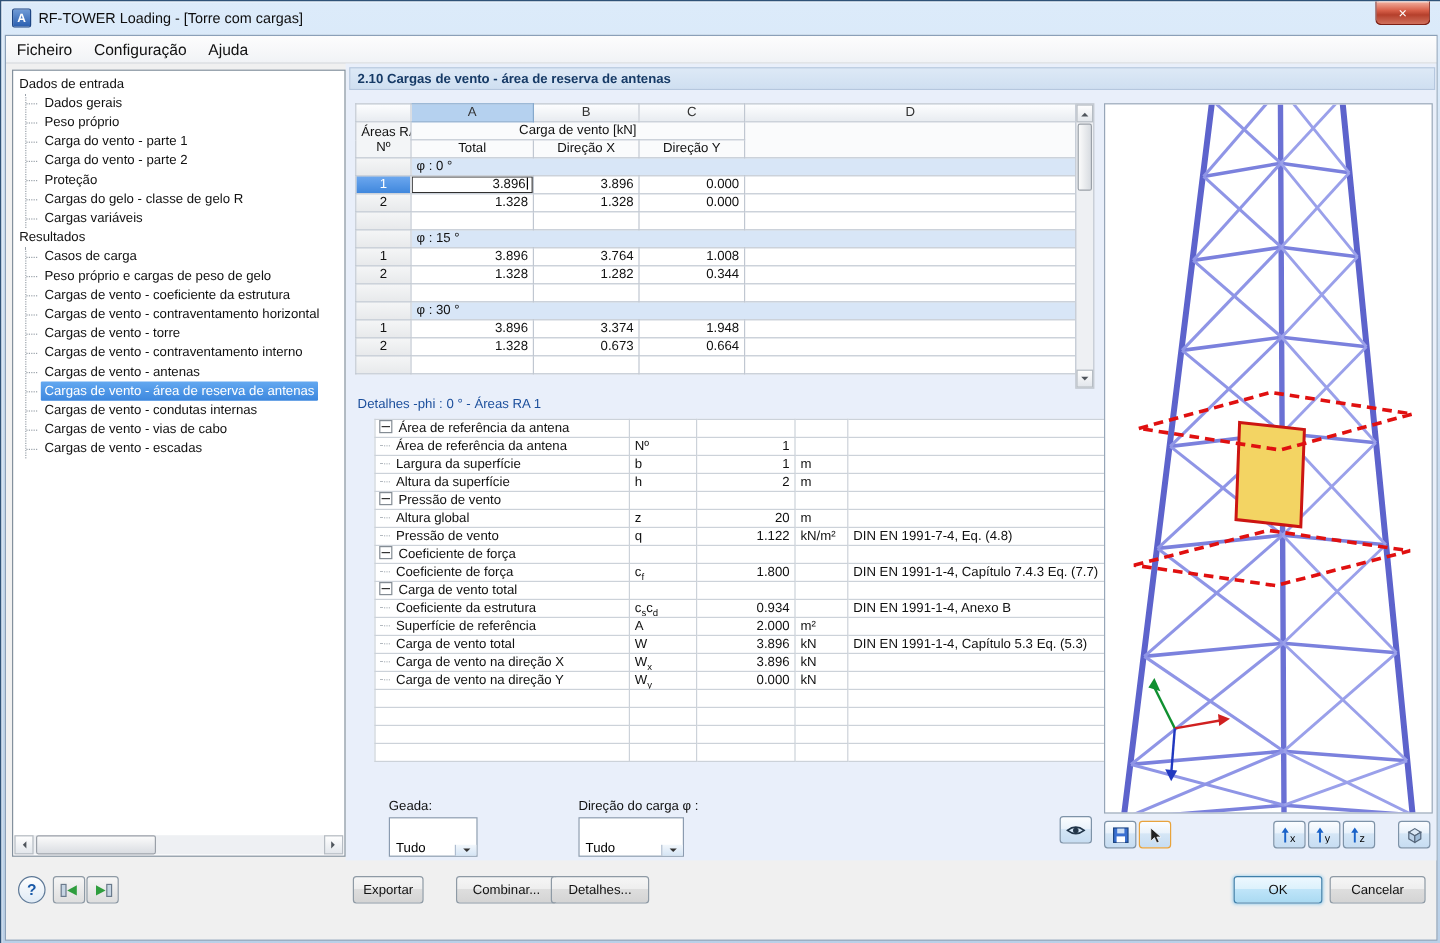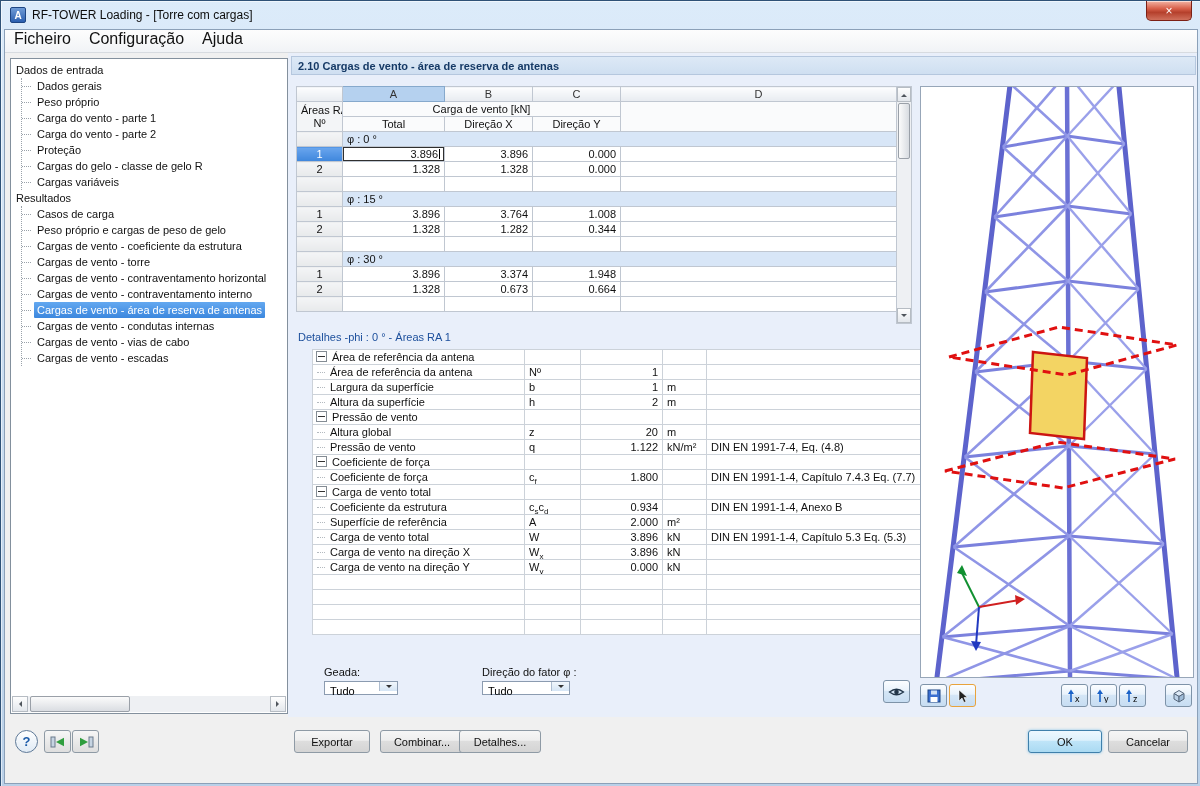--- a/index.html
+++ b/index.html
@@ -9,21 +9,21 @@
   
   .titlebar{position:absolute;left:0;top:0;right:0;height:28px;display:flex;align-items:center;padding-left:9px;font-size:12px;color:#0d0d0d;}
   .app-icon{width:16px;height:16px;margin-right:6px;background:linear-gradient(#6f9bd6,#2b5fb0);border:1px solid #1d4583;border-radius:2px;
             color:#fff;font-weight:bold;font-size:10px;line-height:15px;text-align:center;box-sizing:border-box;}
   .close-btn{position:absolute;top:0;right:9px;width:44px;height:19px;border:1px solid #7c2015;border-top:none;border-radius:0 0 5px 5px;
              background:linear-gradient(#f3b4a4,#d8604a 40%,#b5402c 60%,#d0705c);color:#fff;display:flex;align-items:center;justify-content:center;
              font-size:12px;box-shadow:inset 0 1px 0 rgba(255,255,255,.55);cursor:default;}
   
   .client{position:absolute;left:3px;right:3px;top:28px;bottom:3px;background:#f0f0f0;border:1px solid #8ba0b8;box-sizing:border-box;}
   .menubar{position:absolute;left:0;top:0;right:0;height:22px;background:linear-gradient(#fdfdfd,#f1f3f6);border-bottom:1px solid #d7dbe0;
-           display:flex;align-items:flex-end;font-size:16px;color:#111;}
+           display:flex;align-items:center;font-size:13px;color:#111;}
   .menu-item{padding:4px 9px;}
   .main-bg{position:absolute;left:283px;top:23px;width:909px;height:664px;background:#e9effa;}
   
   .tree-panel{position:absolute;left:5px;top:28px;width:278px;height:656px;background:#fff;border:1px solid #83909d;box-sizing:border-box;}
   .tree{position:absolute;left:3px;right:3px;top:3px;bottom:19px;overflow:hidden;font-size:11px;color:#111;}
   .tree-root{height:16px;line-height:16px;white-space:nowrap;padding-left:2px;}
   .tree-children{margin-left:7px;border-left:1px dotted #9aa2aa;}
   .tree-item{height:16px;line-height:16px;white-space:nowrap;display:flex;align-items:center;}
   .tree-item .tick{width:9px;border-top:1px dotted #9aa2aa;margin-right:3px;flex:none;}
   .tree-item .lbl{padding:0 3px;}
@@ -67,21 +67,21 @@
   .details-table td{border:1px solid #ccd2d9;height:15px;line-height:14px;padding:0 4px;overflow:hidden;white-space:nowrap;box-sizing:border-box;color:#111;}
   .details-table .glabel{padding-left:3px;}
   .gicon{display:inline-block;width:9px;height:9px;border:1px solid #848c94;background:#fff;position:relative;margin-right:5px;vertical-align:-1px;box-sizing:content-box;}
   .gicon::after{content:"";position:absolute;left:1px;right:1px;top:4px;border-top:1px solid #333;}
   .dlabel{padding-left:6px;}
   .tick2{display:inline-block;width:8px;border-top:1px dotted #b4bac0;vertical-align:3px;margin-right:5px;}
   .dval{text-align:right;}
   sub{font-size:8px;line-height:0;}
   
   .ctl-label{position:absolute;font-size:11px;color:#111;}
-  .combo{position:absolute;height:14px;background:#fff;border:1px solid #8b9bb0;box-sizing:border-box;display:flex;align-items:flex-start;font-size:11px;}
+  .combo{position:absolute;height:33px;background:#fff;border:1px solid #8b9bb0;box-sizing:border-box;display:flex;align-items:flex-end;font-size:11px;}
   .combo .val{flex:1;padding:3px 0 0 5px;}
   .combo .arrow{width:17px;background:linear-gradient(#f2f7fc,#d5e5f5);border-left:1px solid #aebdd0;display:flex;align-items:center;justify-content:center;}
   .combo .arrow i{width:0;height:0;border:3.5px solid transparent;border-top-color:#333;margin-top:3px;}
   .sbtn{position:absolute;width:27px;height:23px;border:1px solid #7e93a8;border-radius:3px;box-sizing:border-box;
         background:linear-gradient(#fbfdff,#e9f2fb 45%,#d5e6f6 46%,#c7ddf2);display:flex;align-items:center;justify-content:center;}
   
   .view3d{position:absolute;left:915px;top:56px;width:274px;height:592px;background:#fff;border:1px solid #97a6b8;box-sizing:border-box;overflow:hidden;}
   
   .pbtn{position:absolute;height:23px;border:1px solid #8e9aa5;border-radius:3px;box-sizing:border-box;font-size:11px;color:#111;
         background:linear-gradient(#f6f6f6,#eeeeee 45%,#dedede 46%,#d4d4d4);display:flex;align-items:center;justify-content:center;}
@@ -151,29 +151,33 @@
             <div class="tree-item">
               <span class="tick"></span>
               <span class="lbl">Peso próprio e cargas de peso de gelo</span>
             </div>
             <div class="tree-item">
               <span class="tick"></span>
               <span class="lbl">Cargas de vento - coeficiente da estrutura</span>
             </div>
             <div class="tree-item">
               <span class="tick"></span>
+              <span class="lbl">Cargas de vento - contraventamento horizontal</span>
+            </div>
+            <div class="tree-item">
+              <span class="tick"></span>
               <span class="lbl">Cargas de vento - torre</span>
             </div>
             <div class="tree-item">
               <span class="tick"></span>
-              <span class="lbl">Cargas de vento - contraventamento horizontal</span>
-            </div>
-            <div class="tree-item">
-              <span class="tick"></span>
               <span class="lbl">Cargas de vento - contraventamento interno</span>
+            </div>
+            <div class="tree-item">
+              <span class="tick"></span>
+              <span class="lbl">Cargas de vento - antenas</span>
             </div>
             <div class="tree-item selected">
               <span class="tick"></span>
               <span class="lbl">Cargas de vento - área de reserva de antenas</span>
             </div>
             <div class="tree-item">
               <span class="tick"></span>
               <span class="lbl">Cargas de vento - condutas internas</span>
             </div>
             <div class="tree-item">
@@ -467,21 +471,21 @@
         </tbody>
       </table>
 
     <div class="ctl-label" style="left:319px;top:636px;">Geada:</div>
     <div class="combo" style="left:319px;top:651px;width:74px;">
       <span class="val">Tudo</span>
       <span class="arrow">
           <i></i>
         </span>
     </div>
-    <div class="ctl-label" style="left:477px;top:636px;">Direção do fator φ :</div>
+    <div class="ctl-label" style="left:477px;top:636px;">Direção do carga φ :</div>
     <div class="combo" style="left:477px;top:651px;width:88px;">
       <span class="val">Tudo</span>
       <span class="arrow">
           <i></i>
         </span>
     </div>
     <div class="sbtn" style="left:878px;top:650px;">
       <svg width="17" height="12">
         <path d="M1.5 6 Q8.5 0.5 15.5 6 Q8.5 11.5 1.5 6 Z" fill="none" stroke="#22364a" stroke-width="1.3"></path>
         <circle cx="8.5" cy="6" r="2.3" fill="#22364a"></circle>
@@ -595,19 +599,19 @@
         <rect x="1" y="1" width="4" height="10" fill="#c6d4e2" stroke="#6a7a8c"></rect>
         <polygon points="6,6 14,1.8 14,10.2" fill="#2f9e3e"></polygon>
       </svg>
     </div>
     <div class="sbtn" style="left:67px;top:700px;background:linear-gradient(#f6f6f6,#dedede);border-color:#8e9aa5;">
       <svg width="16" height="12">
         <rect x="11" y="1" width="4" height="10" fill="#c6d4e2" stroke="#6a7a8c"></rect>
         <polygon points="10,6 2,1.8 2,10.2" fill="#2f9e3e"></polygon>
       </svg>
     </div>
-    <div class="pbtn" style="left:289px;top:700px;width:76px;">Exportar</div>
+    <div class="pbtn" style="left:289px;top:700px;width:59px;">Exportar</div>
     <div class="pbtn" style="left:375px;top:700px;width:84px;">Combinar...</div>
     <div class="pbtn" style="left:454px;top:700px;width:82px;">Detalhes...</div>
     <div class="pbtn default" style="left:1023px;top:700px;width:74px;">OK</div>
     <div class="pbtn" style="left:1103px;top:700px;width:80px;">Cancelar</div>
   </div>
 </div>
 
 </body></html>

